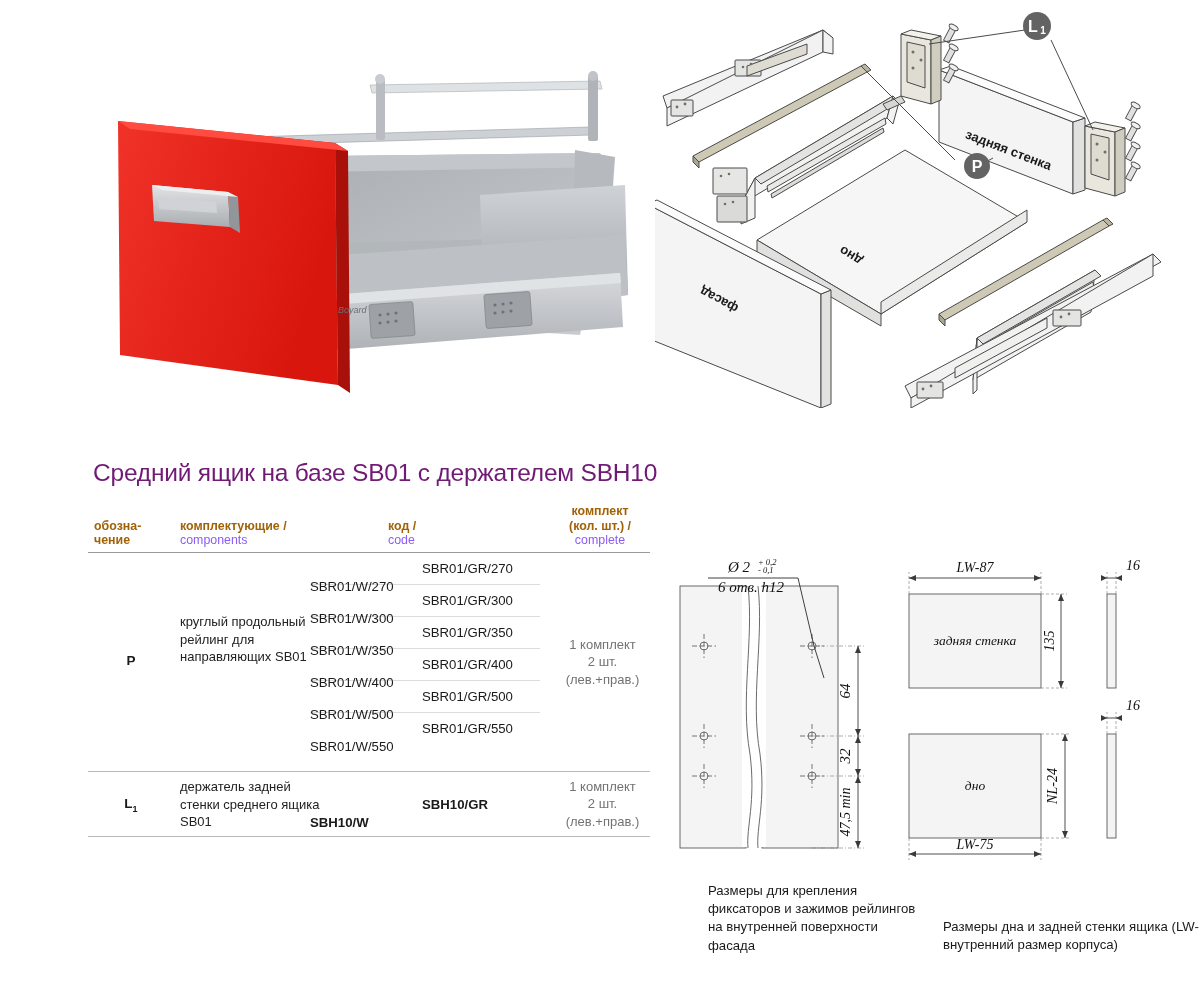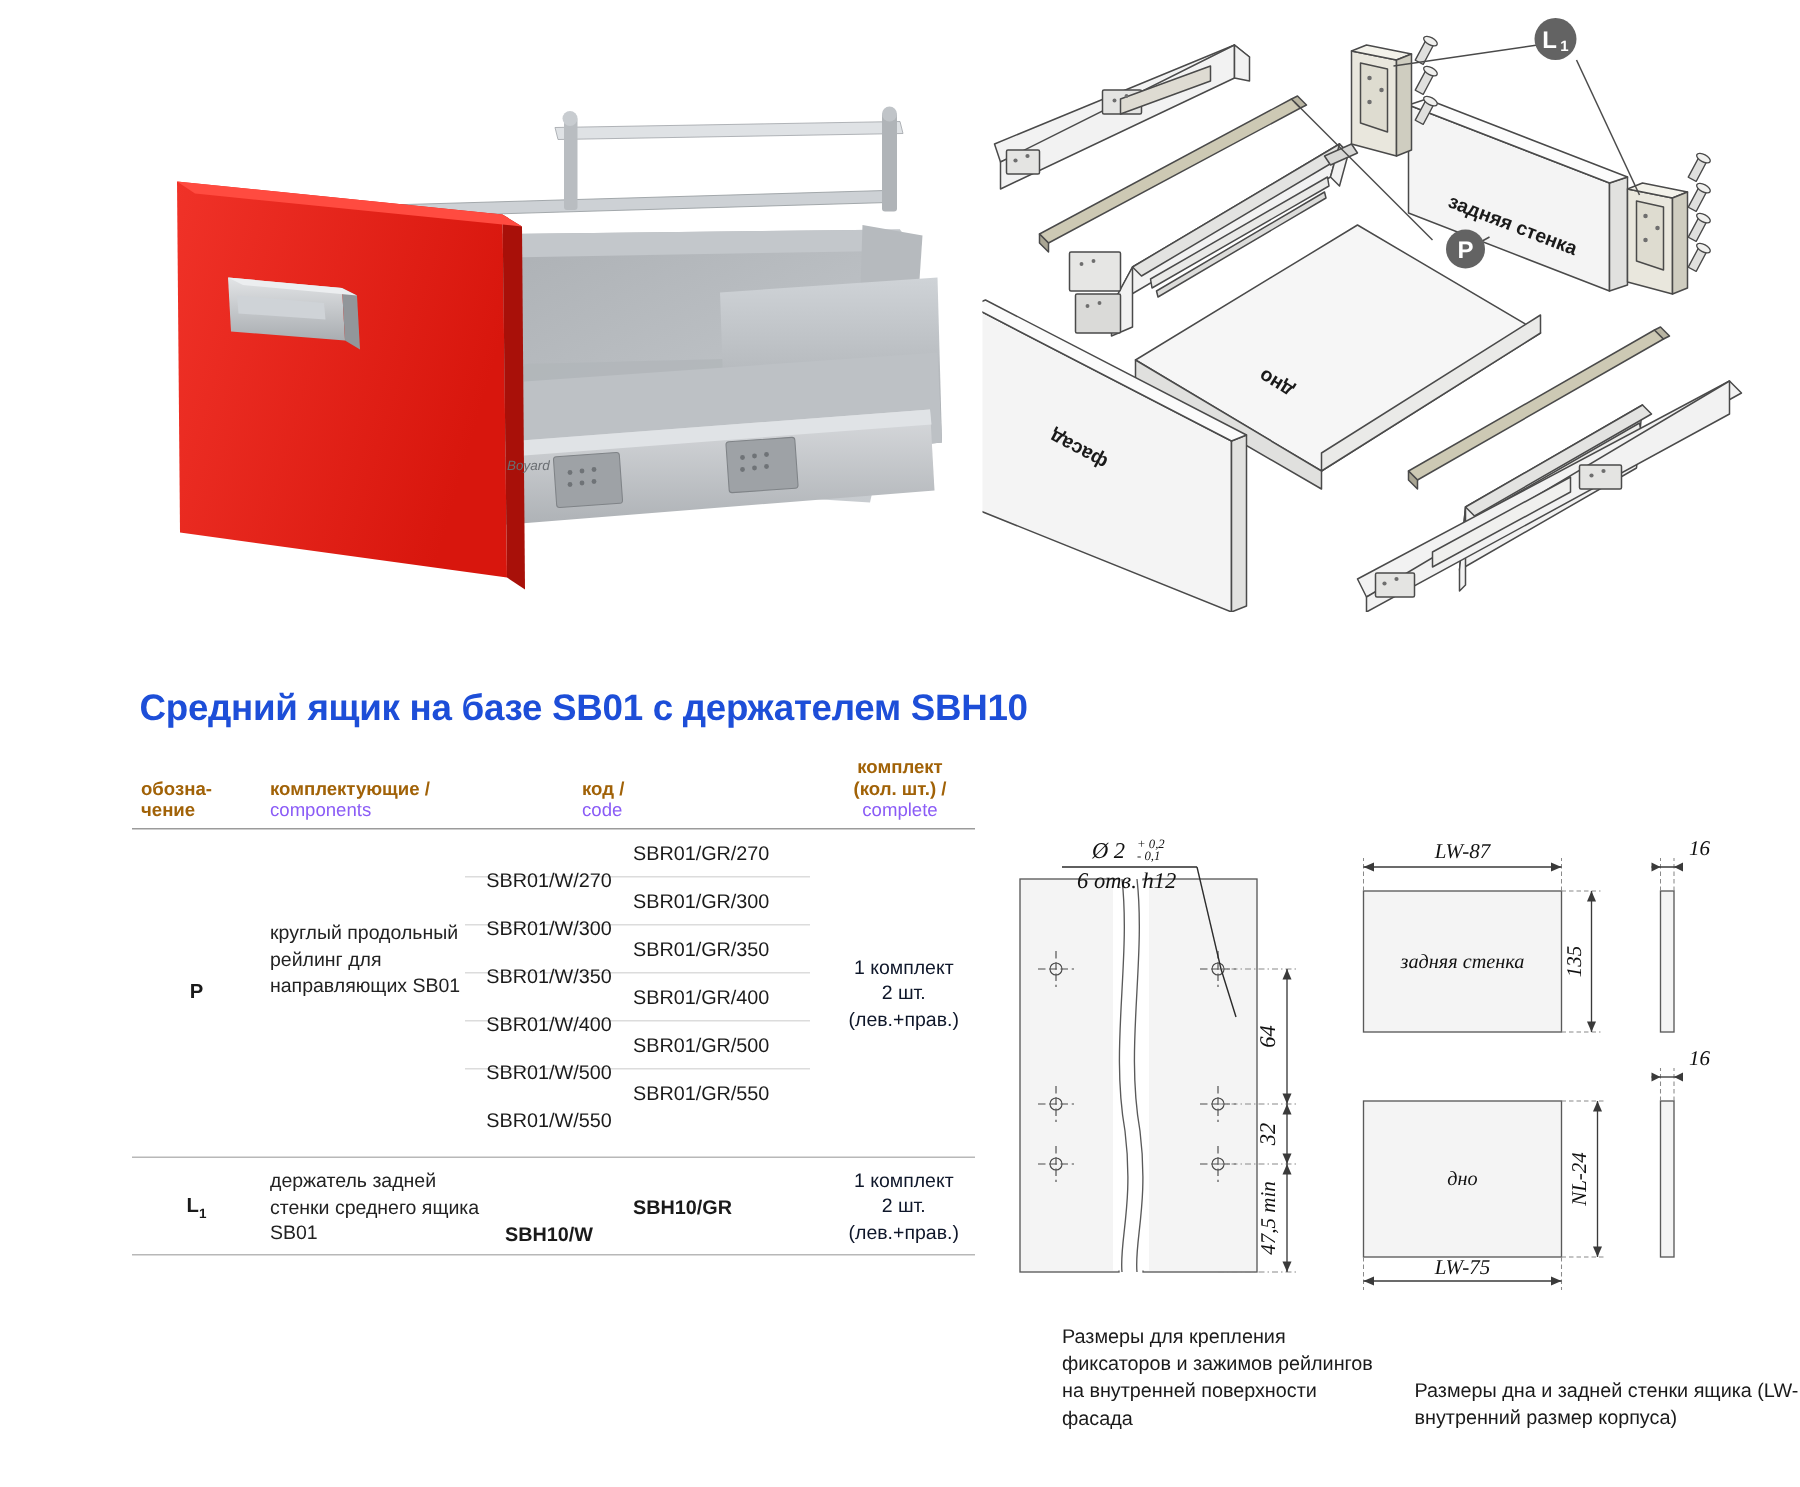--- a/index.html
+++ b/index.html
@@ -34,23 +34,23 @@
     width: 545px;
     height: 400px;
   }
 
   
   #page-title {
     position: absolute;
     left: 93px;
     top: 443px;
     font-size: 24.5px;
-    font-weight: bold;
+    font-weight: normal;
     letter-spacing: -0.2px;
-    color: #1d4ed8;
+    color: #701a75;
     white-space: nowrap;
   }
 
   
   #parts-table {
     position: absolute;
     left: 88px;
     top: 498px;
     width: 562px;
   }
@@ -102,21 +102,21 @@
     font-size: 13px;
     line-height: 17.6px;
     color: #222;
   }
   .cell-kit {
     position: absolute;
     left: 452px; width: 125px;
     text-align: center;
     font-size: 13px;
     line-height: 17.4px;
-    color: #0f172a;
+    color: #737373;
   }
 
   
   .codes {
     position: absolute;
     left: 222px;
     top: 0;
     width: 230px;
   }
   .code-row {
@@ -124,21 +124,21 @@
     display: flex;
     align-items: center;
     border-bottom: 1.2px solid #dcdcdc;
   }
   .code-row:last-child { border-bottom: none; }
   .code-w, .code-gr {
     font-size: 13.2px;
     color: #1a1a1a;
     white-space: nowrap;
   }
-  .code-w  { width: 112px; text-align: center; margin-top: 36px; }
+  .code-w  { width: 112px; text-align: left; margin-top: 36px; }
   .code-gr { width: 118px; text-align: left; }
 
   .codes-single {
     position: absolute;
     left: 222px;
     top: 0;
     height: 100%;
     width: 230px;
     display: flex;
     align-items: center;

